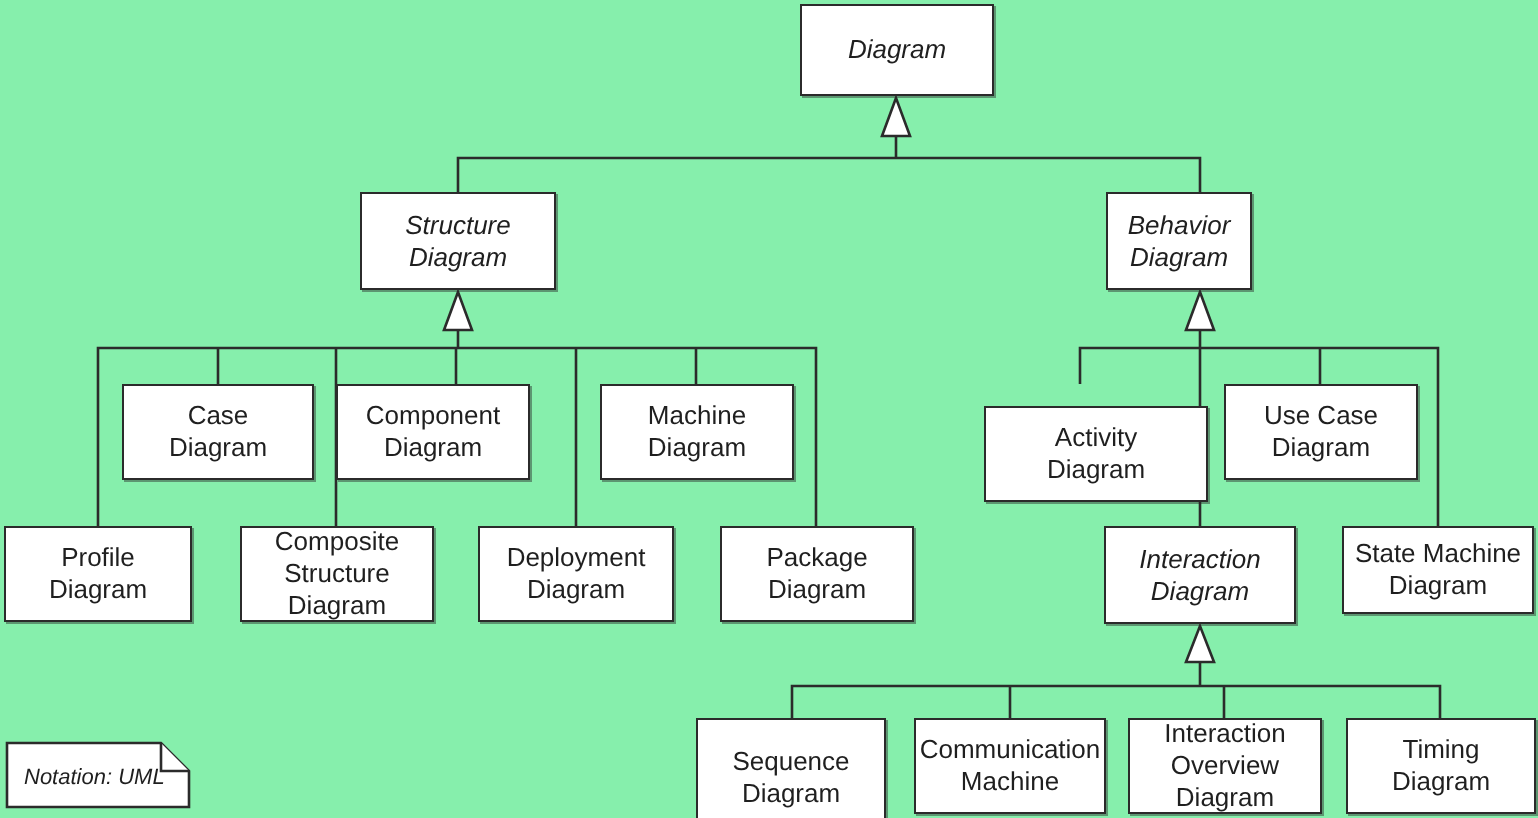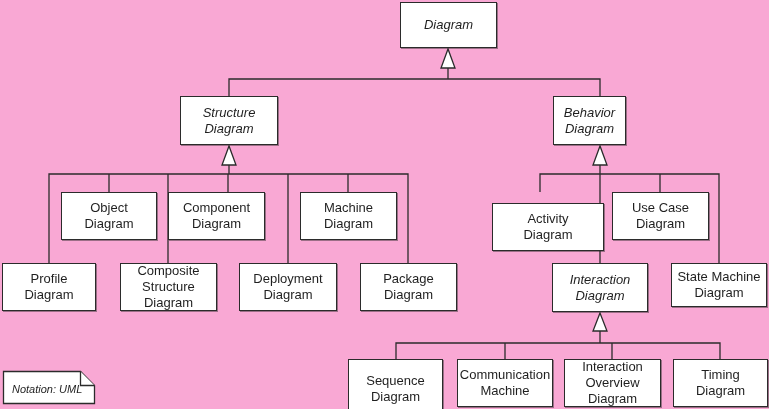--- a/index.html
+++ b/index.html
@@ -1,20 +1,20 @@
 <!DOCTYPE html>
 <html><head>
 <meta charset="utf-8">
 <style>
   html, body { margin: 0; padding: 0; background: #ffffff; }
   .canvas {
     position: relative;
     width: 769px;
     height: 409px;
-    background: #f9a8d4;
+    background: #86efac;
     font-family: "Liberation Sans", sans-serif;
     overflow: hidden;
   }
   svg.wires {
     position: absolute;
     left: 0; top: 0;
     width: 769px; height: 409px;
   }
   .node {
     position: absolute;
@@ -65,21 +65,21 @@
   </svg>
 
   <div class="node abstract" style="left:400px; top:2px;  width:97px; height:46px">Diagram</div>
 
   <div class="node abstract" style="left:180px; top:96px; width:98px; height:49px">Structure
 Diagram</div>
 
   <div class="node abstract" style="left:553px; top:96px; width:73px; height:49px">Behavior
 Diagram</div>
 
-  <div class="node" style="left:61px;  top:192px; width:96px; height:48px">Object
+  <div class="node" style="left:61px;  top:192px; width:96px; height:48px">Case
 Diagram</div>
 
   <div class="node" style="left:168px; top:192px; width:97px; height:48px">Component
 Diagram</div>
 
   <div class="node" style="left:300px; top:192px; width:97px; height:48px">Machine
 Diagram</div>
 
   <div class="node" style="left:492px; top:203px; width:112px; height:48px">Activity
 Diagram</div>

